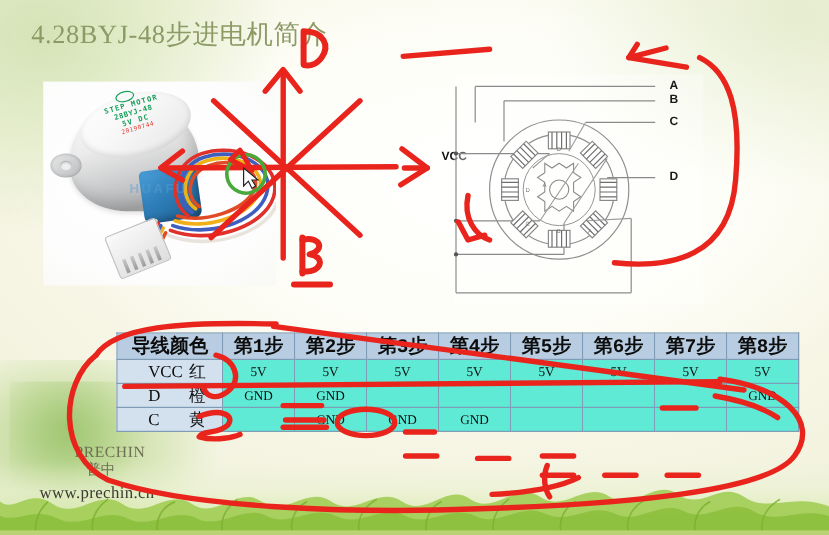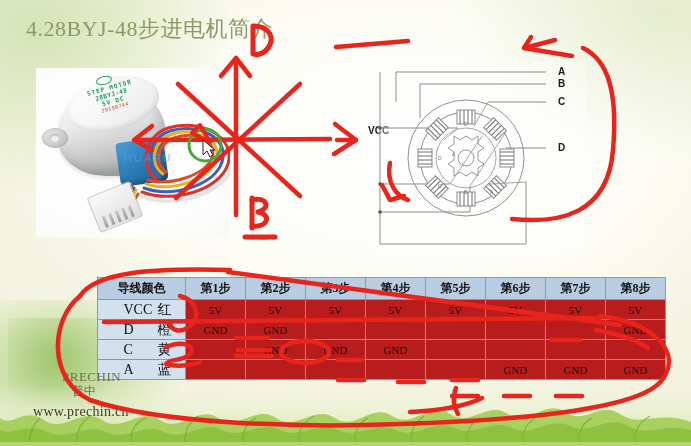--- a/index.html
+++ b/index.html
@@ -106,21 +106,20 @@
   .motor-connector i {
     position:absolute; bottom:2px; width:3px; height:12px;
     background: linear-gradient(#c9c9c9,#9a9a9a);
   }
   .wires { position:absolute; inset:0; }
   .watermark-huafu {
     position:absolute; left:72px; top:84px; width:110px; height:24px;
     font-family:"Liberation Sans", sans-serif;
     font-size:11px; font-weight:bold; color:rgba(90,160,210,.45);
     letter-spacing:2px;
-    margin-left:16px;
   }
 
   
   #schematic {
     position:absolute; left:378px; top:62px; width:208px; height:192px;
     background: rgba(255,255,255,.35);
   }
   #schematic svg { display:block; }
   .sch-letter {
     position:absolute; font-family:"Liberation Sans", sans-serif;
@@ -139,28 +138,28 @@
     font-family:"Liberation Serif", serif;
     background:#ffffff;
   }
   #step-table th, #step-table td {
     border:1px solid #7f9bb5;
     text-align:center; vertical-align:middle;
     height:20px; font-size:11px; color:#0d0d0d;
     padding:0 2px;
   }
   #step-table thead th {
-    background:#b9cde2; font-weight:bold; font-size:12px; height:22px;
+    background:#b9cde2; font-weight:bold; font-size:16px; height:22px;font-family:Liberation Mono, monospace;
   }
   #step-table thead th:first-child { width:88px; }
   #step-table thead th:not(:first-child) { width:60px; }
   #step-table tbody th {
     background:#d3e0ee; font-weight:normal; font-size:14px;
   }
-  #step-table tbody td { background:#b91c1c; }
+  #step-table tbody td { background:#5eead4; }
   .rowname { display:inline-block; min-width:46px; text-align:left; padding-left:12px;}
 
   
   #brand-logo {
     position:absolute; left:62px; top:369px;
     font-family:"Liberation Serif", serif;
     font-size:13px; color:#6c6f52; letter-spacing:.5px;
   }
   #brand-sub {
     position:absolute; left:72px; top:383px;
@@ -399,31 +398,20 @@
           <th><span class="rowname">C</span><span>黄</span></th>
           <td></td>
           <td>GND</td>
           <td>GND</td>
           <td>GND</td>
           <td></td>
           <td></td>
           <td></td>
           <td></td>
         </tr>
-        <tr>
-          <th><span class="rowname">A</span><span>蓝</span></th>
-          <td></td>
-          <td></td>
-          <td></td>
-          <td></td>
-          <td></td>
-          <td>GND</td>
-          <td>GND</td>
-          <td>GND</td>
-        </tr>
       </tbody>
   </table>
 
   <div id="brand-logo">PRECHIN</div>
   <div id="brand-sub">普中</div>
   <div id="site-url">www.prechin.cn</div>
 
   <svg id="annotations" viewBox="0 0 691 446">
     <g stroke="#e8241c" fill="none" stroke-width="4.5" stroke-linecap="round" stroke-linejoin="round">
 

